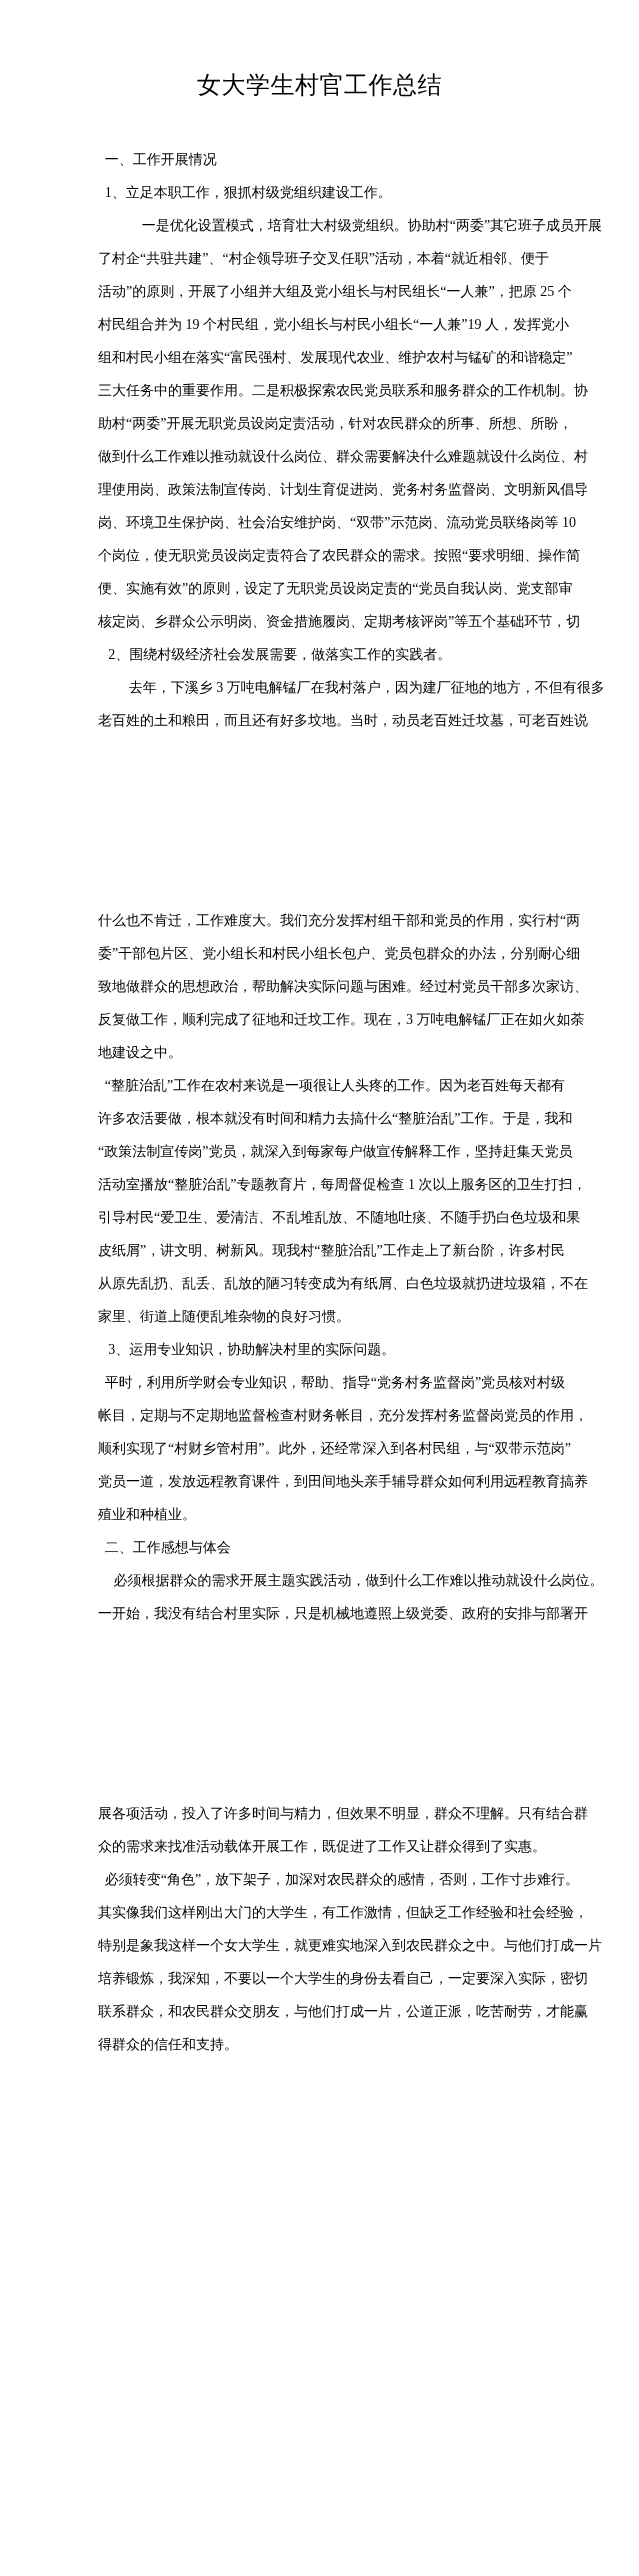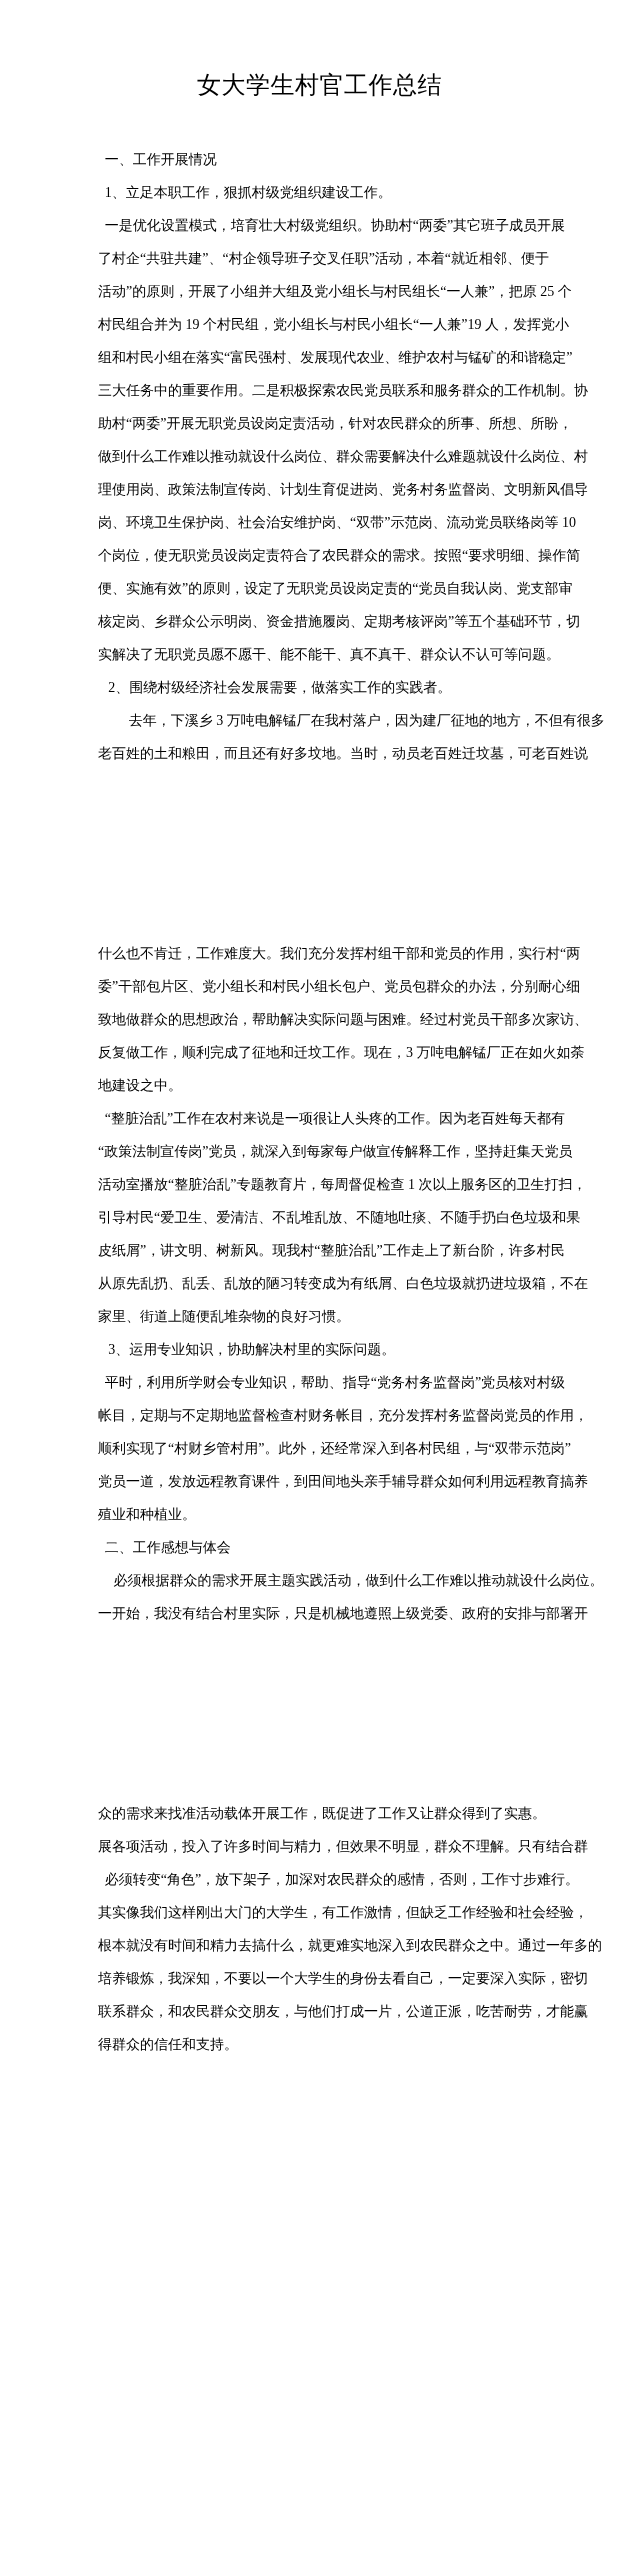--- a/index.html
+++ b/index.html
@@ -46,63 +46,63 @@
   }
 </style>
 </head>
 <body style="background: rgb(255, 255, 255);">
 
 <div class="doc-page" style="color: rgb(0, 0, 0);">
   <h1 class="doc-title">女大学生村官工作总结</h1>
   <div class="doc-body">
       <div class="line" style="padding-left: 6.7px;">一、工作开展情况</div>
       <div class="line" style="padding-left: 6.7px;">1、立足本职工作，狠抓村级党组织建设工作。</div>
-      <div class="line" style="padding-left: 6.7px;">一是优化设置模式，培育壮大村级党组织。协助村“两委”其它班子成员开展</div>
+      <div class="line" style="padding-left: 6.7px; margin-left: 37px;">一是优化设置模式，培育壮大村级党组织。协助村“两委”其它班子成员开展</div>
       <div class="line">了村企“共驻共建”、“村企领导班子交叉任职”活动，本着“就近相邻、便于</div>
       <div class="line">活动”的原则，开展了小组并大组及党小组长与村民组长“一人兼”，把原 25 个</div>
       <div class="line">村民组合并为 19 个村民组，党小组长与村民小组长“一人兼”19 人，发挥党小</div>
       <div class="line">组和村民小组在落实“富民强村、发展现代农业、维护农村与锰矿的和谐稳定”</div>
       <div class="line">三大任务中的重要作用。二是积极探索农民党员联系和服务群众的工作机制。协</div>
       <div class="line">助村“两委”开展无职党员设岗定责活动，针对农民群众的所事、所想、所盼，</div>
       <div class="line">做到什么工作难以推动就设什么岗位、群众需要解决什么难题就设什么岗位、村</div>
       <div class="line">理使用岗、政策法制宣传岗、计划生育促进岗、党务村务监督岗、文明新风倡导</div>
       <div class="line">岗、环境卫生保护岗、社会治安维护岗、“双带”示范岗、流动党员联络岗等 10</div>
       <div class="line">个岗位，使无职党员设岗定责符合了农民群众的需求。按照“要求明细、操作简</div>
       <div class="line">便、实施有效”的原则，设定了无职党员设岗定责的“党员自我认岗、党支部审</div>
       <div class="line">核定岗、乡群众公示明岗、资金措施履岗、定期考核评岗”等五个基础环节，切</div>
-      <div class="line">实解决了无职党员愿不愿干、能不能干、真不真干、群众认不认可等问题。</div>
       <div class="line" style="padding-left: 10.3px;">2、围绕村级经济社会发展需要，做落实工作的实践者。</div>
       <div class="line" style="padding-left: 6.7px; margin-left: 24px;">去年，下溪乡 3 万吨电解锰厂在我村落户，因为建厂征地的地方，不但有很多</div>
       <div class="line">老百姓的土和粮田，而且还有好多坟地。当时，动员老百姓迁坟墓，可老百姓说</div>
       <div class="spacer"></div>
       <div class="line">什么也不肯迁，工作难度大。我们充分发挥村组干部和党员的作用，实行村“两</div>
       <div class="line">委”干部包片区、党小组长和村民小组长包户、党员包群众的办法，分别耐心细</div>
       <div class="line">致地做群众的思想政治，帮助解决实际问题与困难。经过村党员干部多次家访、</div>
       <div class="line">反复做工作，顺利完成了征地和迁坟工作。现在，3 万吨电解锰厂正在如火如荼</div>
       <div class="line">地建设之中。</div>
       <div class="line" style="padding-left: 6.7px;">“整脏治乱”工作在农村来说是一项很让人头疼的工作。因为老百姓每天都有</div>
+      <div class="line">许多农活要做，根本就没有时间和精力去搞什么“整脏治乱”工作。于是，我和</div>
       <div class="line">“政策法制宣传岗”党员，就深入到每家每户做宣传解释工作，坚持赶集天党员</div>
       <div class="line">活动室播放“整脏治乱”专题教育片，每周督促检查 1 次以上服务区的卫生打扫，</div>
       <div class="line">引导村民“爱卫生、爱清洁、不乱堆乱放、不随地吐痰、不随手扔白色垃圾和果</div>
       <div class="line">皮纸屑”，讲文明、树新风。现我村“整脏治乱”工作走上了新台阶，许多村民</div>
       <div class="line">从原先乱扔、乱丢、乱放的陋习转变成为有纸屑、白色垃圾就扔进垃圾箱，不在</div>
       <div class="line">家里、街道上随便乱堆杂物的良好习惯。</div>
       <div class="line" style="padding-left: 10.3px;">3、运用专业知识，协助解决村里的实际问题。</div>
       <div class="line" style="padding-left: 6.7px;">平时，利用所学财会专业知识，帮助、指导“党务村务监督岗”党员核对村级</div>
       <div class="line">帐目，定期与不定期地监督检查村财务帐目，充分发挥村务监督岗党员的作用，</div>
       <div class="line">顺利实现了“村财乡管村用”。此外，还经常深入到各村民组，与“双带示范岗”</div>
       <div class="line">党员一道，发放远程教育课件，到田间地头亲手辅导群众如何利用远程教育搞养</div>
       <div class="line">殖业和种植业。</div>
       <div class="line" style="padding-left: 6.7px;">二、工作感想与体会</div>
       <div class="line" style="padding-left: 15.5px;">必须根据群众的需求开展主题实践活动，做到什么工作难以推动就设什么岗位。</div>
       <div class="line">一开始，我没有结合村里实际，只是机械地遵照上级党委、政府的安排与部署开</div>
       <div class="spacer"></div>
+      <div class="line">展各项活动，投入了许多时间与精力，但效果不明显，群众不理解。只有结合群</div>
       <div class="line">众的需求来找准活动载体开展工作，既促进了工作又让群众得到了实惠。</div>
-      <div class="line">展各项活动，投入了许多时间与精力，但效果不明显，群众不理解。只有结合群</div>
       <div class="line" style="padding-left: 6.7px;">必须转变“角色”，放下架子，加深对农民群众的感情，否则，工作寸步难行。</div>
       <div class="line">其实像我们这样刚出大门的大学生，有工作激情，但缺乏工作经验和社会经验，</div>
-      <div class="line">根本就没有时间和精力去搞什么，就更难实地深入到农民群众之中。通过一年多的</div>
+      <div class="line">特别是象我这样一个女大学生，就更难实地深入到农民群众之中。与他们打成一片</div>
       <div class="line">培养锻炼，我深知，不要以一个大学生的身份去看自己，一定要深入实际，密切</div>
       <div class="line">联系群众，和农民群众交朋友，与他们打成一片，公道正派，吃苦耐劳，才能赢</div>
       <div class="line">得群众的信任和支持。</div>
     </div>
 </div>
 
 
 </body></html>

